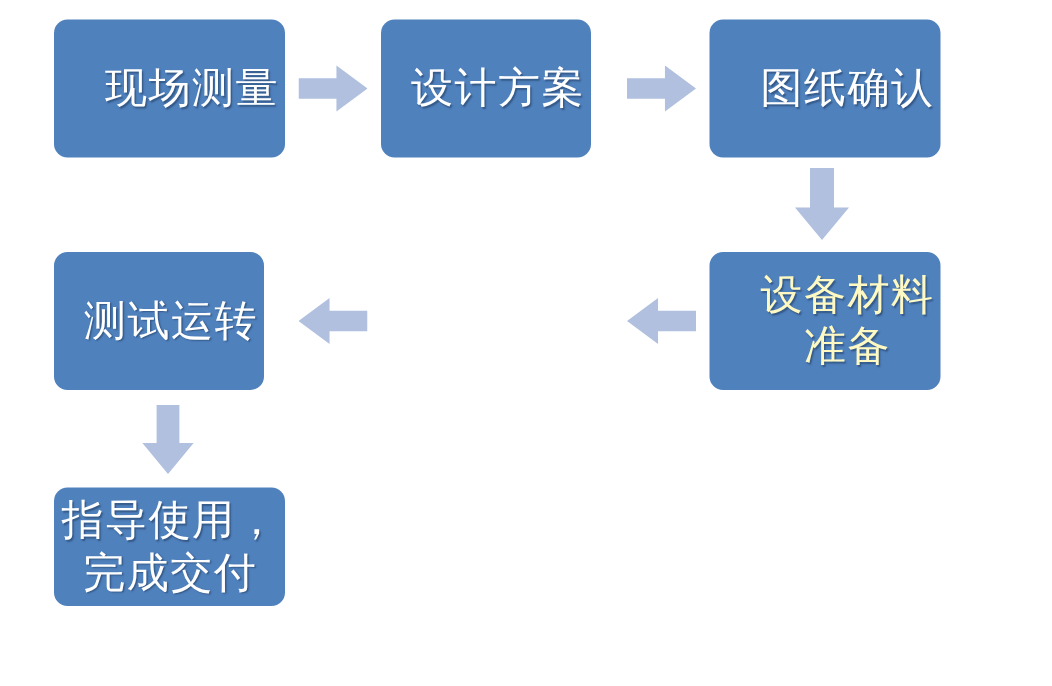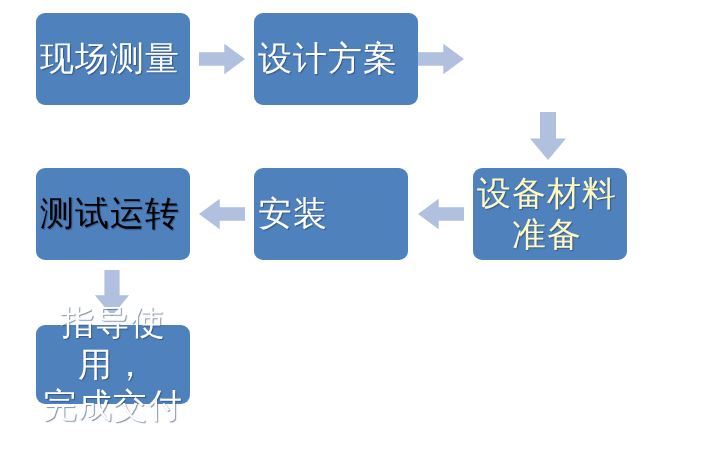--- a/index.html
+++ b/index.html
@@ -17,23 +17,23 @@
     background: #ffffff;
     overflow: hidden;
   }
   .node {
     position: absolute;
     background: #4f81bd;
     border-radius: 9px;
     color: #ffffff;
     display: flex;
     align-items: center;
-    justify-content: flex-start;
+    justify-content: flex-end;
     text-align: center;
-    font-size: 34px;
+    font-size: 28px;
     line-height: 1.22;
     letter-spacing: 1px;
     font-family: "DejaVu Sans", "Liberation Sans", sans-serif;
     text-shadow: 1px 1px 1px rgba(30,55,90,0.55);
     white-space: pre-line;
     box-sizing: border-box;
     padding: 2px 4px;
     user-select: none;
   }
   
@@ -78,20 +78,20 @@
       <svg viewBox="0 0 100 100" preserveAspectRatio="none" aria-hidden="true">
         <polygon points="100,30 45,30 45,5 0,50 45,95 45,70 100,70" fill="#b0c0de"></polygon>
       </svg>
     </div>
     <div class="arrow" style="left: 93px; top: 270px; width: 38px; height: 46px;">
       <svg viewBox="0 0 100 100" preserveAspectRatio="none" aria-hidden="true">
         <polygon points="30,0 70,0 70,55 95,55 50,100 5,55 30,55" fill="#b0c0de"></polygon>
       </svg>
     </div>
     <div class="node" style="left: 36px; top: 13px; width: 154px; height: 92px; background: rgb(79, 129, 189); color: rgb(255, 255, 255);"><span>现场测量</span></div>
-    <div class="node" style="left: 254px; top: 13px; width: 164px; height: 92px; background: rgb(79, 129, 189); color: rgb(255, 255, 255);"><span>设计方案</span></div>
+    <div class="node" style="left: 254px; top: 13px; width: 140px; height: 92px; background: rgb(79, 129, 189); color: rgb(255, 255, 255);"><span>设计方案</span></div>
+    <div class="node" style="left: 473px; top: 13px; width: 154px; height: 92px; background: rgb(79, 129, 189); color: rgb(255, 255, 255);"><span>图纸确认</span></div>
     <div class="node" style="left: 473px; top: 168px; width: 154px; height: 92px; background: rgb(79, 129, 189); color: #fef9c3;"><span>设备材料
 准备</span></div>
-    <div class="node" style="left: 254px; top: 168px; width: 154px; height: 92px; background: rgb(79, 129, 189); color: rgb(255, 255, 255);"><span>安装</span></div>
-    <div class="node" style="left: 36px; top: 168px; width: 154px; height: 92px; background: rgb(79, 129, 189); color: #000000;"><span>测试运转</span></div>
+    <div class="node" style="left: 36px; top: 168px; width: 140px; height: 92px; background: rgb(79, 129, 189); color: #ffffff;"><span>测试运转</span></div>
     <div class="node" style="left: 36px; top: 325px; width: 154px; height: 79px; background: rgb(79, 129, 189); color: rgb(255, 255, 255);"><span>指导使用，
 完成交付</span></div>
   </div>
 
 </body></html>

